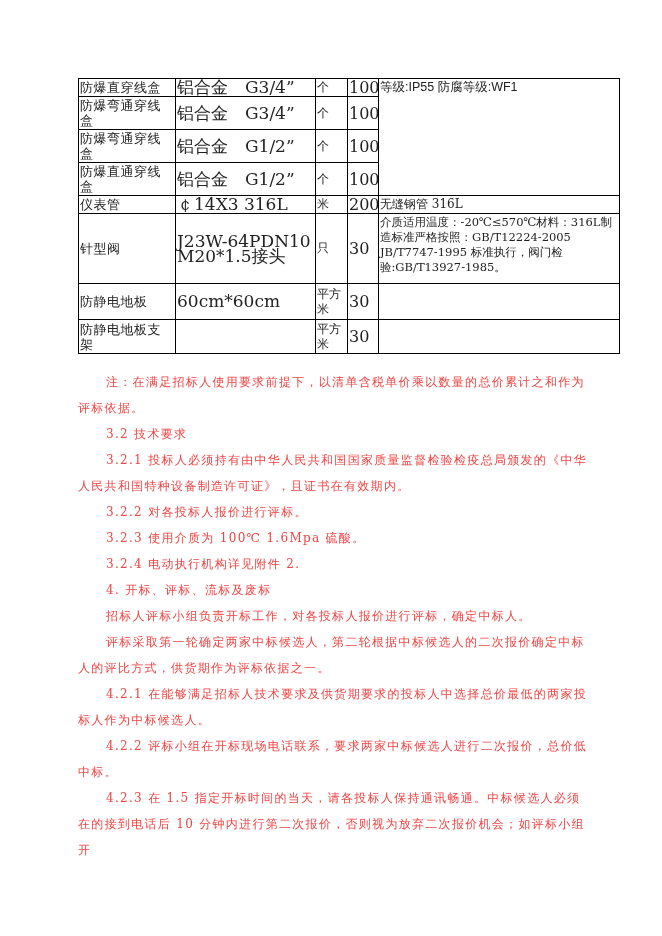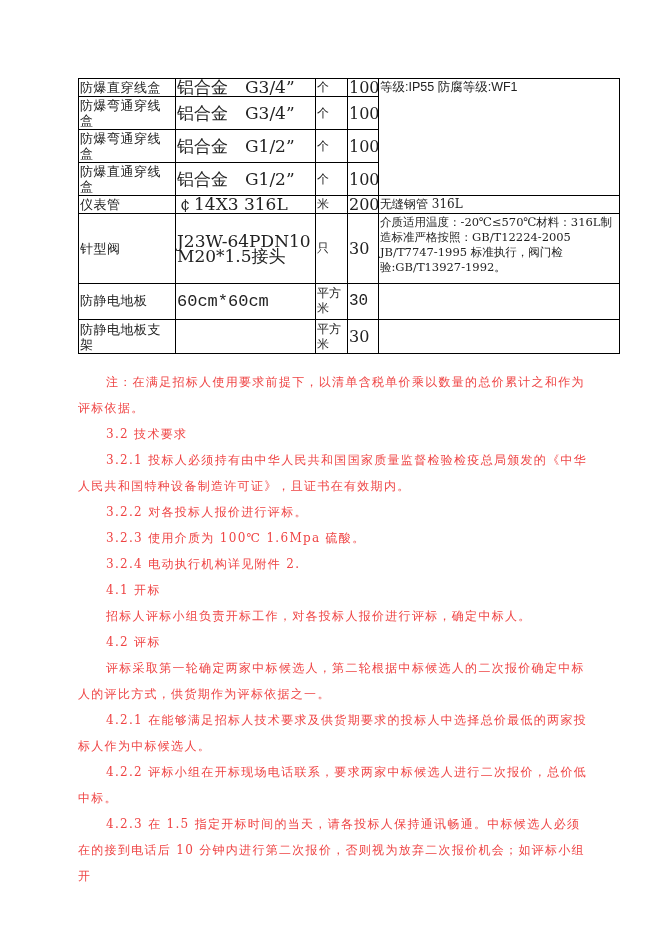--- a/index.html
+++ b/index.html
@@ -10,21 +10,21 @@
   .spec-table td { border: 1px solid #000; padding: 1px 1px; vertical-align: middle;
                    overflow: hidden; }
   .c-name { width: 97px; font-size: 13px; letter-spacing: 0.5px; }
   .c-spec { width: 140px; font-size: 17px; }
   .c-unit { width: 32px; font-size: 12px; }
   .c-qty  { width: 31px; font-size: 16px; }
   .c-note { font-size: 12px; }
   .sans { font-family: "Liberation Sans", "DejaVu Sans", sans-serif; font-size: 12.5px; }
   .r-s { height: 17.5px; padding-left: 18px; }
   .r-valve { height: 70px; }
-  .r-floor { height: 36px; font-family: Liberation Mono, monospace; }
+  .r-floor { height: 36px; }
   .r-frame { height: 34px; }
   .valve-note { vertical-align: top !important; font-size: 11.5px; line-height: 15px; }
   .body-text { position: absolute; left: 78px; top: 323px; width: 512px;
                font-size: 12px; color: #ef4444; letter-spacing: 1.3px; margin-top: 46px; }
   .body-text p { margin: 0; line-height: 26px; }
   .indent { text-indent: 28px; }
 </style>
 </head>
 <body>
 
@@ -67,21 +67,21 @@
     <td class="c-spec">￠14X3 316L</td>
     <td class="c-unit">米</td>
     <td class="c-qty">200</td>
     <td class="c-note">无缝钢管 316L</td>
   </tr>
   <tr class="r-valve">
     <td class="c-name">针型阀</td>
     <td class="c-spec">J23W-64PDN10 M20*1.5接头</td>
     <td class="c-unit">只</td>
     <td class="c-qty">30</td>
-    <td class="c-note valve-note">介质适用温度：-20℃≤570℃材料：316L制造标准严格按照：GB/T12224-2005 JB/T7747-1995 标准执行，阀门检验:GB/T13927-1992。</td>
+    <td class="c-note valve-note">介质适用温度：-20℃≤570℃材料：316L制造标准严格按照：GB/T12224-2005 JB/T7747-1995 标准执行，阀门检验:GB/T13927-1985。</td>
   </tr>
   <tr class="r-floor">
     <td class="c-name">防静电地板</td>
     <td class="c-spec">60cm*60cm</td>
     <td class="c-unit">平方米</td>
     <td class="c-qty">30</td>
     <td class="c-note"></td>
   </tr>
   <tr class="r-frame">
     <td class="c-name">防静电地板支架</td>
@@ -93,20 +93,19 @@
 </tbody>
   </table>
 
 <div class="body-text">
   <p class="indent">注：在满足招标人使用要求前提下，以清单含税单价乘以数量的总价累计之和作为评标依据。</p>
   <p class="indent">3.2 技术要求</p>
   <p class="indent">3.2.1 投标人必须持有由中华人民共和国国家质量监督检验检疫总局颁发的《中华人民共和国特种设备制造许可证》，且证书在有效期内。</p>
   <p class="indent">3.2.2 对各投标人报价进行评标。</p>
   <p class="indent">3.2.3 使用介质为 100℃ 1.6Mpa 硫酸。</p>
   <p class="indent">3.2.4 电动执行机构详见附件 2.</p>
-  <p class="indent">4.1 开标</p>
+  <p class="indent">4. 开标、评标、流标及废标</p>
   <p class="indent">招标人评标小组负责开标工作，对各投标人报价进行评标，确定中标人。</p>
-  <p class="indent">4.2 评标</p>
   <p class="indent">评标采取第一轮确定两家中标候选人，第二轮根据中标候选人的二次报价确定中标人的评比方式，供货期作为评标依据之一。</p>
   <p class="indent">4.2.1 在能够满足招标人技术要求及供货期要求的投标人中选择总价最低的两家投标人作为中标候选人。</p>
   <p class="indent">4.2.2 评标小组在开标现场电话联系，要求两家中标候选人进行二次报价，总价低中标。</p>
   <p class="indent">4.2.3 在 1.5 指定开标时间的当天，请各投标人保持通讯畅通。中标候选人必须在的接到电话后 10 分钟内进行第二次报价，否则视为放弃二次报价机会；如评标小组开</p>
 </div>
 
 </body></html>

